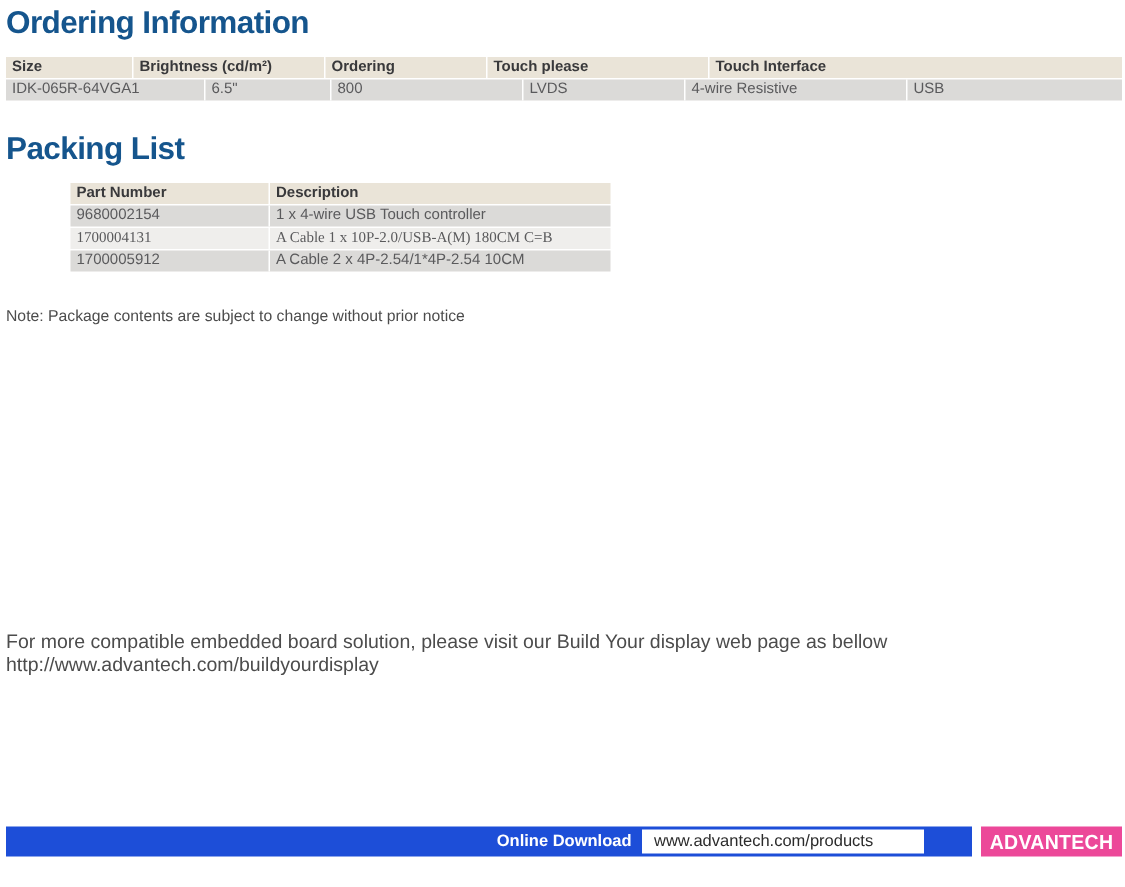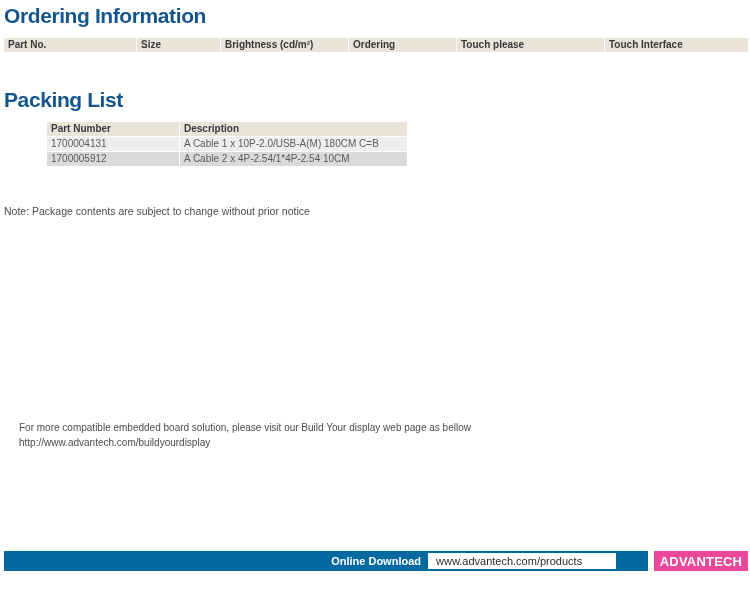--- a/index.html
+++ b/index.html
@@ -26,21 +26,21 @@
   .tbl-ordering { top: 38px; width: 744px; }
   .tbl-packing  { top: 122px; width: 360px; padding-left: 43px; }
 
   .trow {
     display: flex;
     height: 14px;
     margin-bottom: 1px;
   }
   .trow.head { background: #eae4d8; }
   .trow.gray { background: #dbdad8; }
-  .trow.light { background: #efeeec; }
+  .trow.light { background: #efeeec; font-family: Liberation Serif, serif; }
 
   .tcell {
     box-sizing: border-box;
     padding-left: 4px;
     font-size: 10px;
     line-height: 14px;
     white-space: nowrap;
     overflow: hidden;
     border-left: 1px solid #ffffff;
   }
@@ -63,37 +63,37 @@
   .note-text {
     position: absolute;
     left: 4px; top: 205px;
     font-size: 10.5px;
     color: #4c4c4c;
     white-space: nowrap;
   }
 
   .bottom-info {
     position: absolute;
-    left: 19px; top: 420px;
-    font-size: 10px;
+    left: 4px; top: 420px;
+    font-size: 13px;
     color: #4c4c4c;
     line-height: 15px;
     white-space: nowrap;
   }
   .bottom-info a, .bottom-info .link {
     color: #4c4c4c;
     cursor: pointer;
     display: inline-block;
   }
 
   .footer-bar {
     position: absolute;
     left: 4px; top: 551px;
     width: 644px; height: 20px;
-    background: #0369a1;
+    background: #1d4ed8;
     display: flex;
     align-items: center;
     justify-content: flex-end;
     padding-right: 32px;
     box-sizing: border-box;
   }
   .download-label {
     color: #ffffff;
     font-weight: bold;
     font-size: 11px;
@@ -128,35 +128,46 @@
     transform: scaleY(1.05);
   }
 </style>
 </head>
 <body>
 
 <div class="section-title title-ordering">Ordering Information</div>
 
 <div class="tbl tbl-ordering">
   <div class="trow head">
-    <div class="tcell c1">Part No.</div>
     <div class="tcell c2">Size</div>
     <div class="tcell c3">Brightness (cd/m²)</div>
     <div class="tcell c4">Ordering</div>
     <div class="tcell c5">Touch please</div>
     <div class="tcell c6">Touch Interface</div>
+  </div>
+  <div class="trow gray">
+    <div class="tcell c1">IDK-065R-64VGA1</div>
+    <div class="tcell c2">6.5"</div>
+    <div class="tcell c3">800</div>
+    <div class="tcell c4">LVDS</div>
+    <div class="tcell c5">4-wire Resistive</div>
+    <div class="tcell c6">USB</div>
   </div>
 </div>
 
 <div class="section-title title-packing">Packing List</div>
 
 <div class="tbl tbl-packing">
   <div class="trow head">
     <div class="tcell c1">Part Number</div>
     <div class="tcell c2">Description</div>
+  </div>
+  <div class="trow gray">
+    <div class="tcell c1">9680002154</div>
+    <div class="tcell c2">1 x 4-wire USB Touch controller</div>
   </div>
   <div class="trow light">
     <div class="tcell c1">1700004131</div>
     <div class="tcell c2">A Cable 1 x 10P-2.0/USB-A(M) 180CM C=B</div>
   </div>
   <div class="trow gray">
     <div class="tcell c1">1700005912</div>
     <div class="tcell c2">A Cable 2 x 4P-2.54/1*4P-2.54 10CM</div>
   </div>
 </div>

